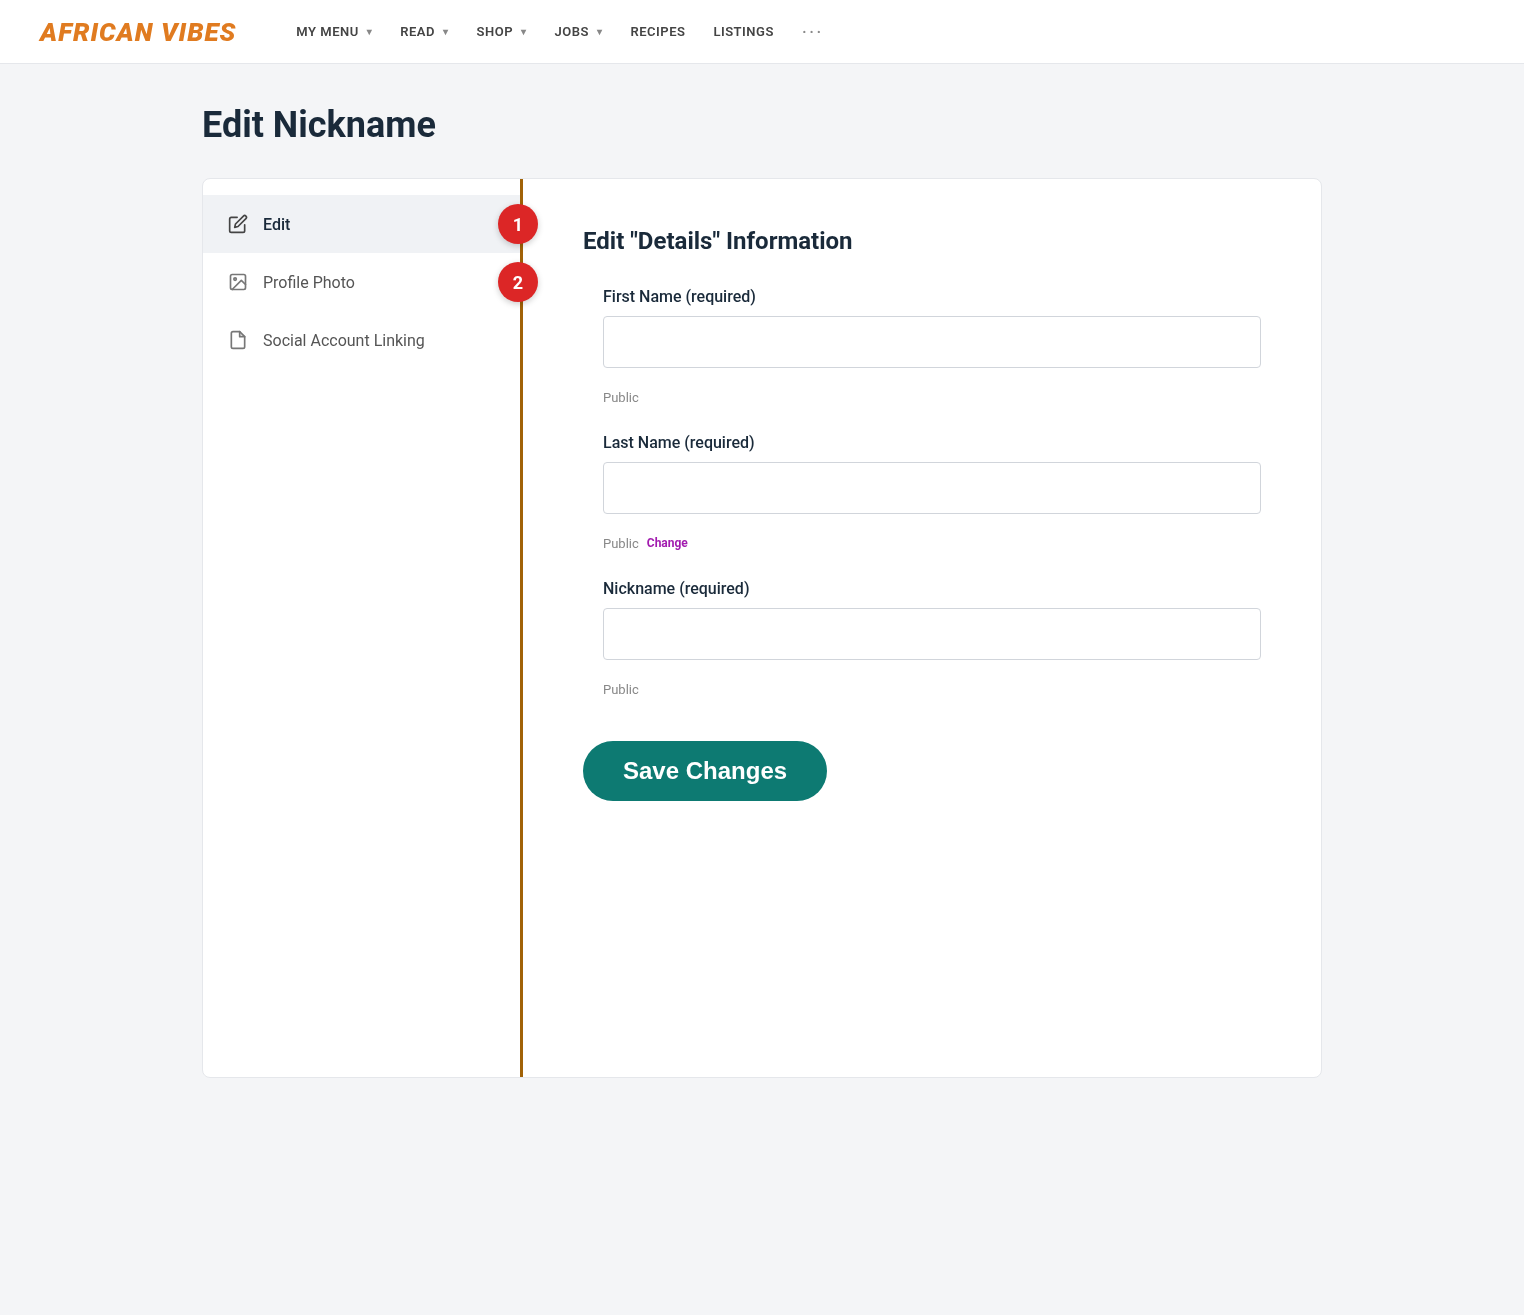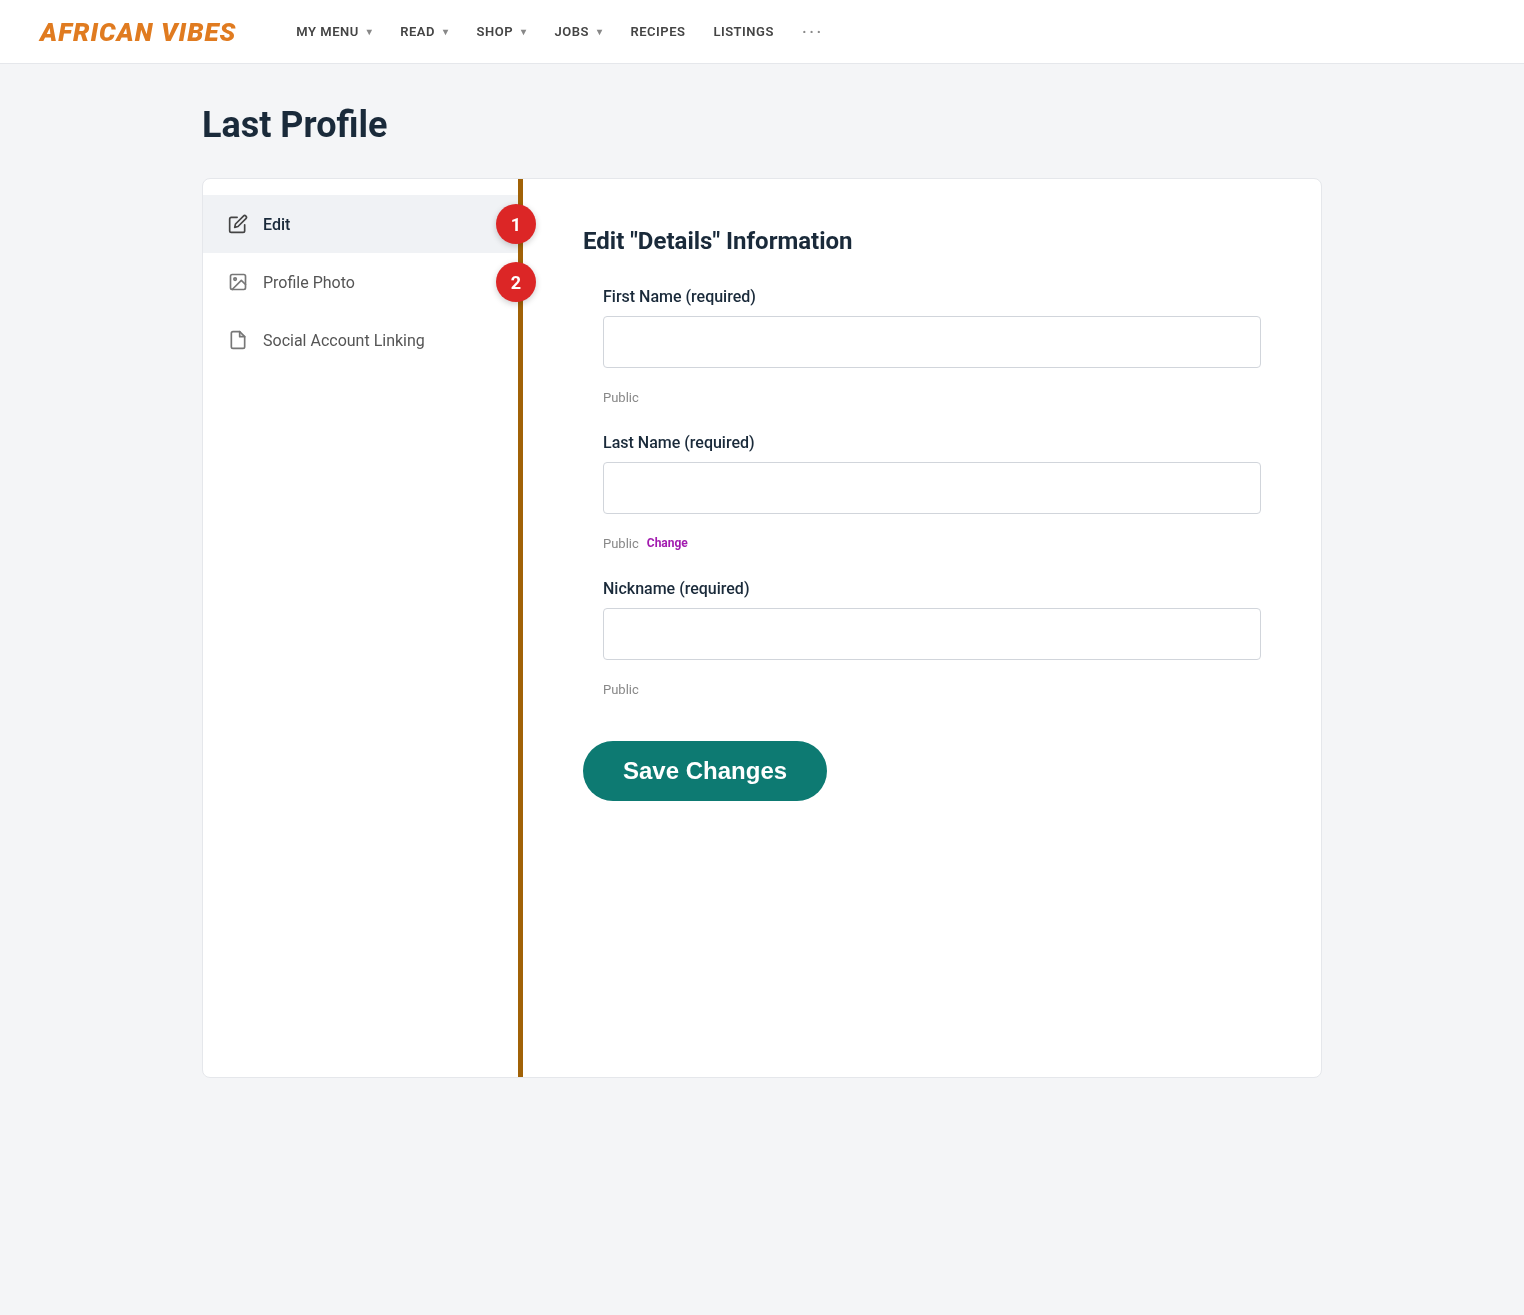--- a/index.html
+++ b/index.html
@@ -78,21 +78,21 @@
       border: 1px solid #e5e7eb;
       border-radius: 8px;
       min-height: 900px;
       overflow: visible;
     }
 
     
     .sidebar {
       width: 320px;
       min-width: 320px;
-      border-right: 5px solid #a16207;
+      border-right: 3px solid #a16207;
       padding: 16px 0;
       position: relative;
     }
 
     .sidebar-item {
       display: flex;
       align-items: center;
       gap: 14px;
       padding: 18px 24px;
       cursor: pointer;
@@ -233,21 +233,21 @@
       <span>RECIPES</span>
     </div>
     <div class="nav-item">
       <span>LISTINGS</span>
     </div>
     <div class="nav-dots">···</div>
   </nav>
 </header>
 
 <div class="page-container">
-  <h1 class="page-title">Last Profile</h1>
+  <h1 class="page-title">Edit Nickname</h1>
 
   <div class="edit-layout">
 
     <aside class="sidebar">
 
       <div class="sidebar-item active">
         <span class="icon">
           <svg width="20" height="20" viewBox="0 0 24 24" fill="none" stroke="currentColor" stroke-width="2" stroke-linecap="round" stroke-linejoin="round">
             <path d="M11 4H4a2 2 0 0 0-2 2v14a2 2 0 0 0 2 2h14a2 2 0 0 0 2-2v-7"></path>
             <path d="M18.5 2.5a2.121 2.121 0 0 1 3 3L12 15l-4 1 1-4 9.5-9.5z"></path>

